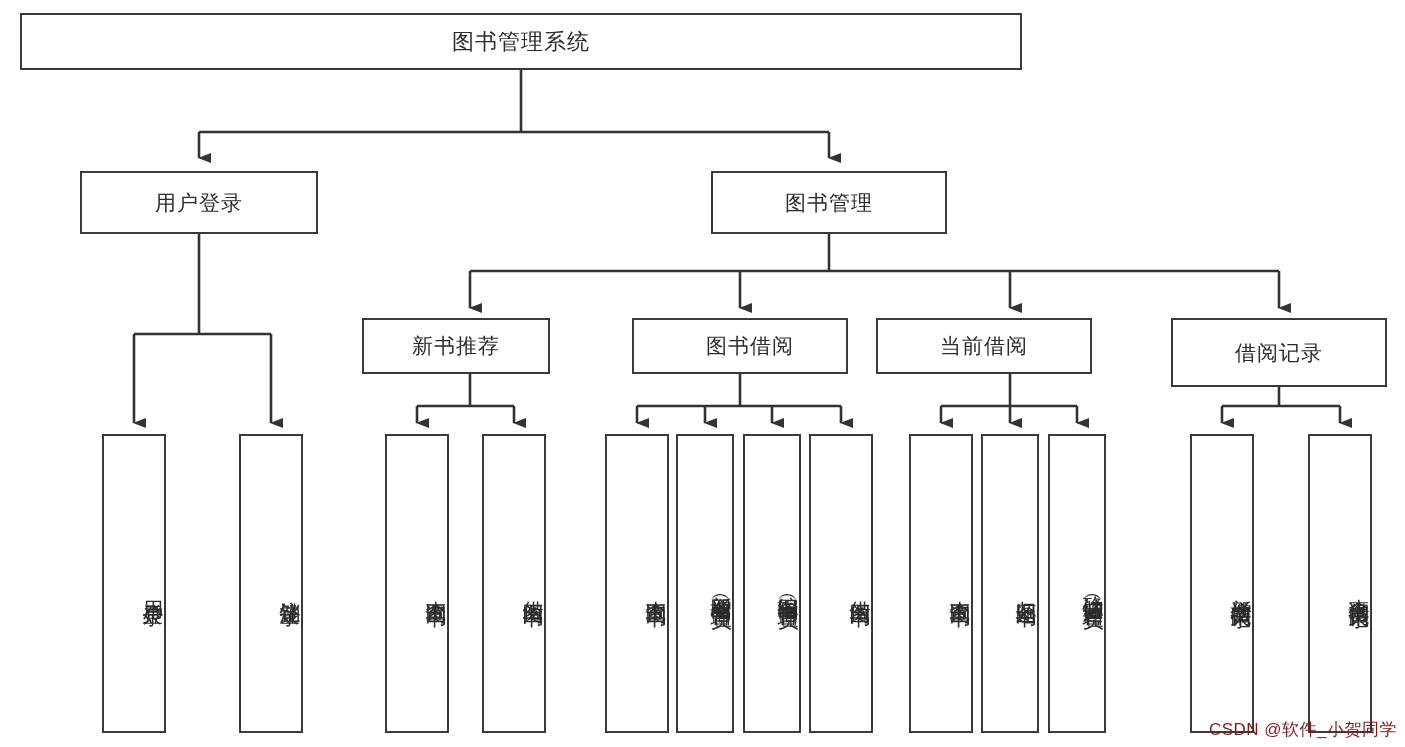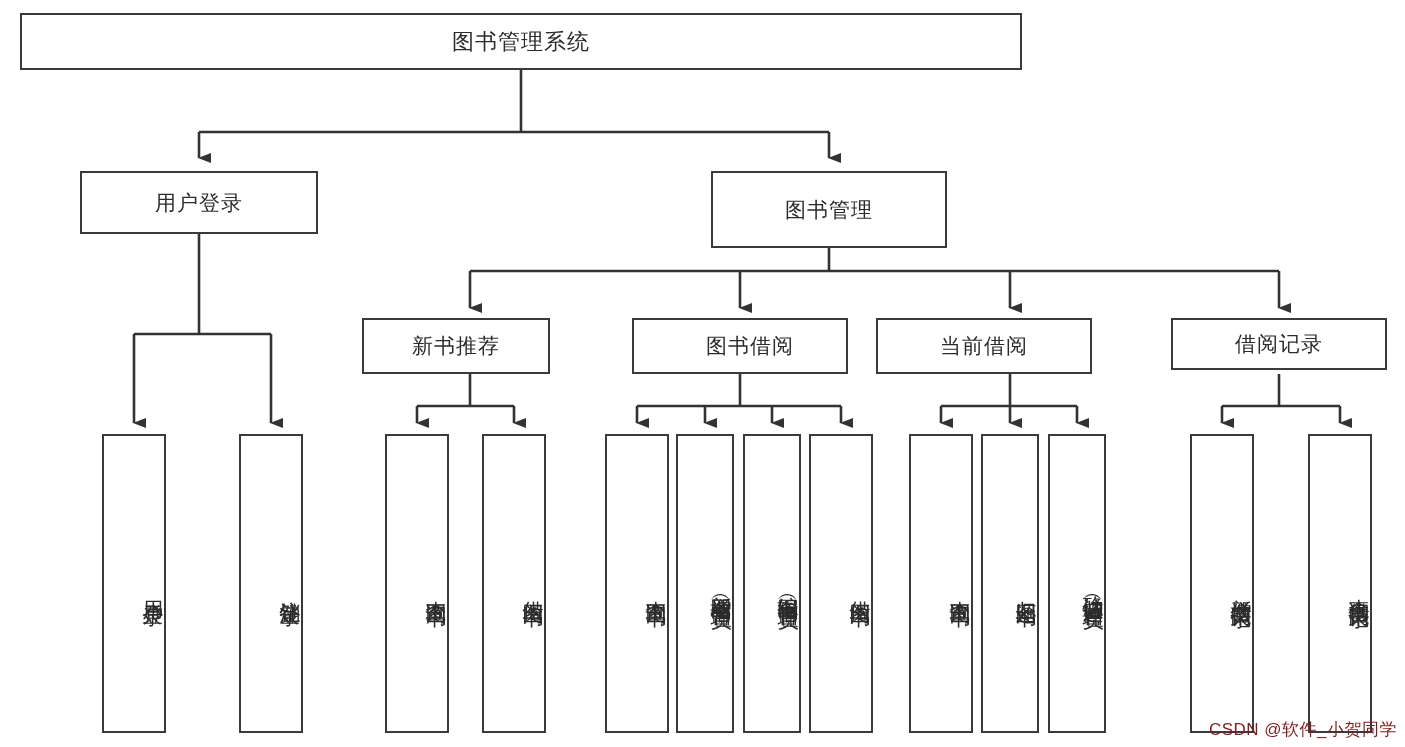--- a/index.html
+++ b/index.html
@@ -113,26 +113,26 @@
       <path d="M1279,374 L1279,406"></path>
       <path d="M1222,406 L1340,406"></path>
       <path d="M1222,406 L1222,423" marker-end="url(#arw)"></path>
       <path d="M1340,406 L1340,423" marker-end="url(#arw)"></path>
     </g>
   </svg>
 
   <div class="node horiz root" style="left:20px; top:13px; width:1002px; height:57px;">图书管理系统</div>
 
   <div class="node horiz" style="left:80px; top:171px; width:238px; height:63px;">用户登录</div>
-  <div class="node horiz" style="left:711px; top:171px; width:236px; height:77px;">图书管理</div>
+  <div class="node horiz" style="left:711px; top:171px; width:236px; height:63px;">图书管理</div>
 
   <div class="node horiz" style="left:362px; top:318px; width:188px; height:56px;">新书推荐</div>
   <div class="node horiz" style="left:632px; top:318px; width:216px; height:56px;padding-left:20px;">图书借阅</div>
   <div class="node horiz" style="left:876px; top:318px; width:216px; height:56px;">当前借阅</div>
-  <div class="node horiz" style="left:1171px; top:318px; width:216px; height:52px;">借阅记录</div>
+  <div class="node horiz" style="left:1171px; top:318px; width:216px; height:69px;">借阅记录</div>
 
   <div class="node vert" style="left:102px; top:434px; width:64px; height:299px;">用户登录</div>
   <div class="node vert" style="left:239px; top:434px; width:64px; height:299px;">注销登录</div>
 
   <div class="node vert" style="left:385px; top:434px; width:64px; height:299px;">查询图书</div>
   <div class="node vert" style="left:482px; top:434px; width:64px; height:299px;">借阅图书</div>
 
   <div class="node vert" style="left:605px; top:434px; width:64px; height:299px;">查询图书</div>
   <div class="node vert" style="left:676px; top:434px; width:58px; height:299px;">新增图书（管理员）</div>
   <div class="node vert" style="left:743px; top:434px; width:58px; height:299px;">编辑图书（管理员）</div>

